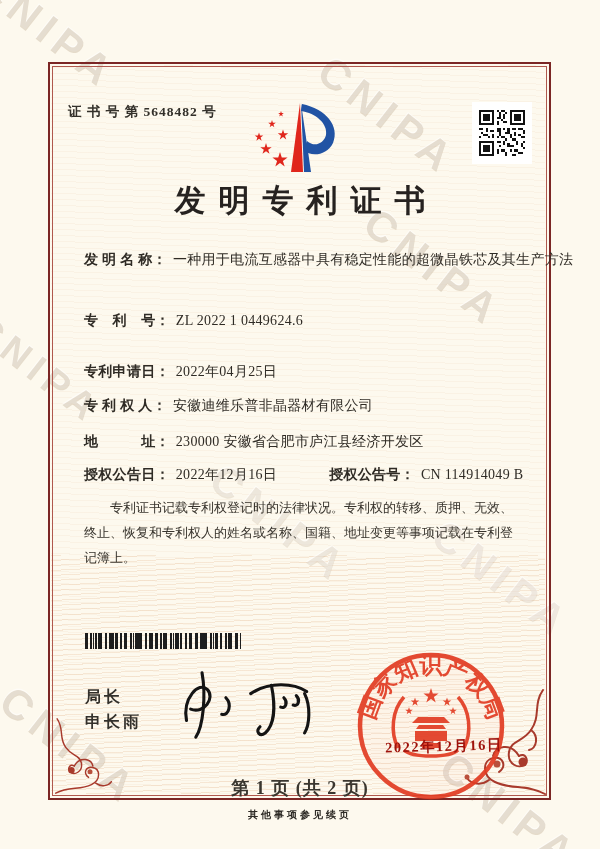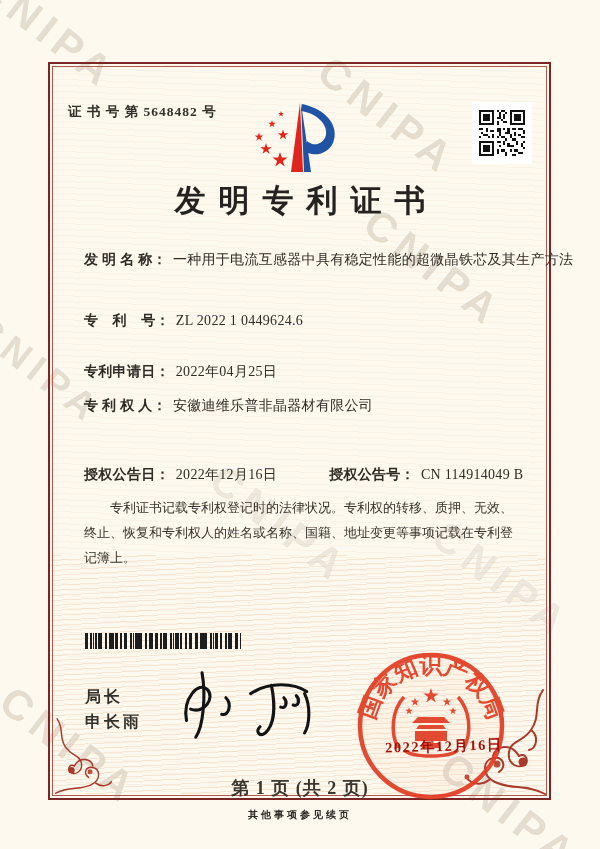--- a/index.html
+++ b/index.html
@@ -217,20 +217,23 @@
   </div>
   <div class="field-row fr2">
     <span>专　利　号：</span><span class="fv">ZL 2022 1 0449624.6</span>
   </div>
   <div class="field-row fr3">
     <span>专利申请日：</span><span class="fv">2022年04月25日</span>
   </div>
   <div class="field-row fr4">
     <span>专 利 权 人：</span><span class="fv">安徽迪维乐普非晶器材有限公司</span>
   </div>
+  <div class="field-row fr5">
+    <span>地　　　址：</span><span class="fv">230000 安徽省合肥市庐江县经济开发区</span>
+  </div>
   <div class="field-row fr6">
     <span>授权公告日：</span><span class="fv">2022年12月16日</span><span class="pair2">授权公告号：</span><span class="fv">CN 114914049 B</span>
   </div>
 
   <div class="legal">
     <p>专利证书记载专利权登记时的法律状况。专利权的转移、质押、无效、终止、恢复和专利权人的姓名或名称、国籍、地址变更等事项记载在专利登记簿上。</p>
   </div>
 
   <div class="barcode"></div>
 

